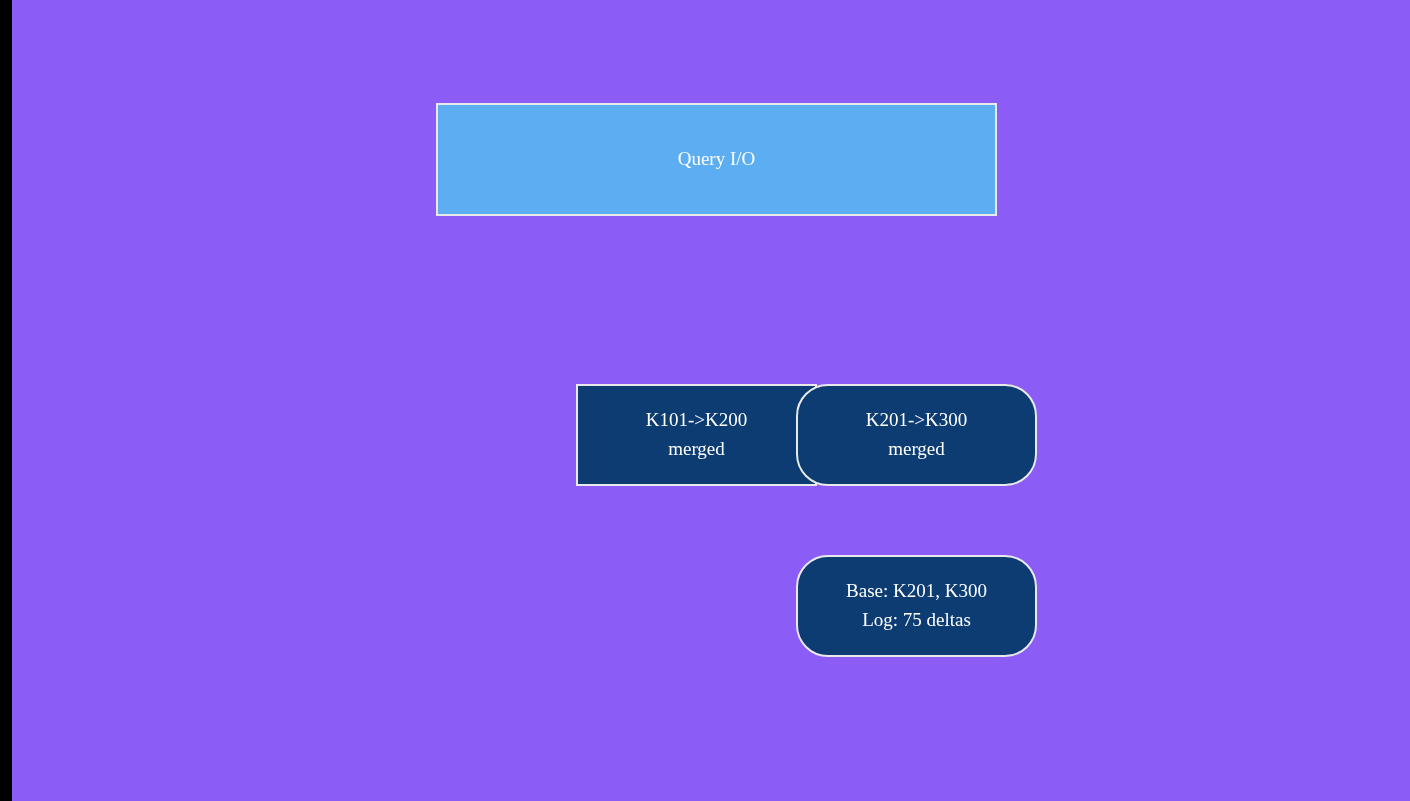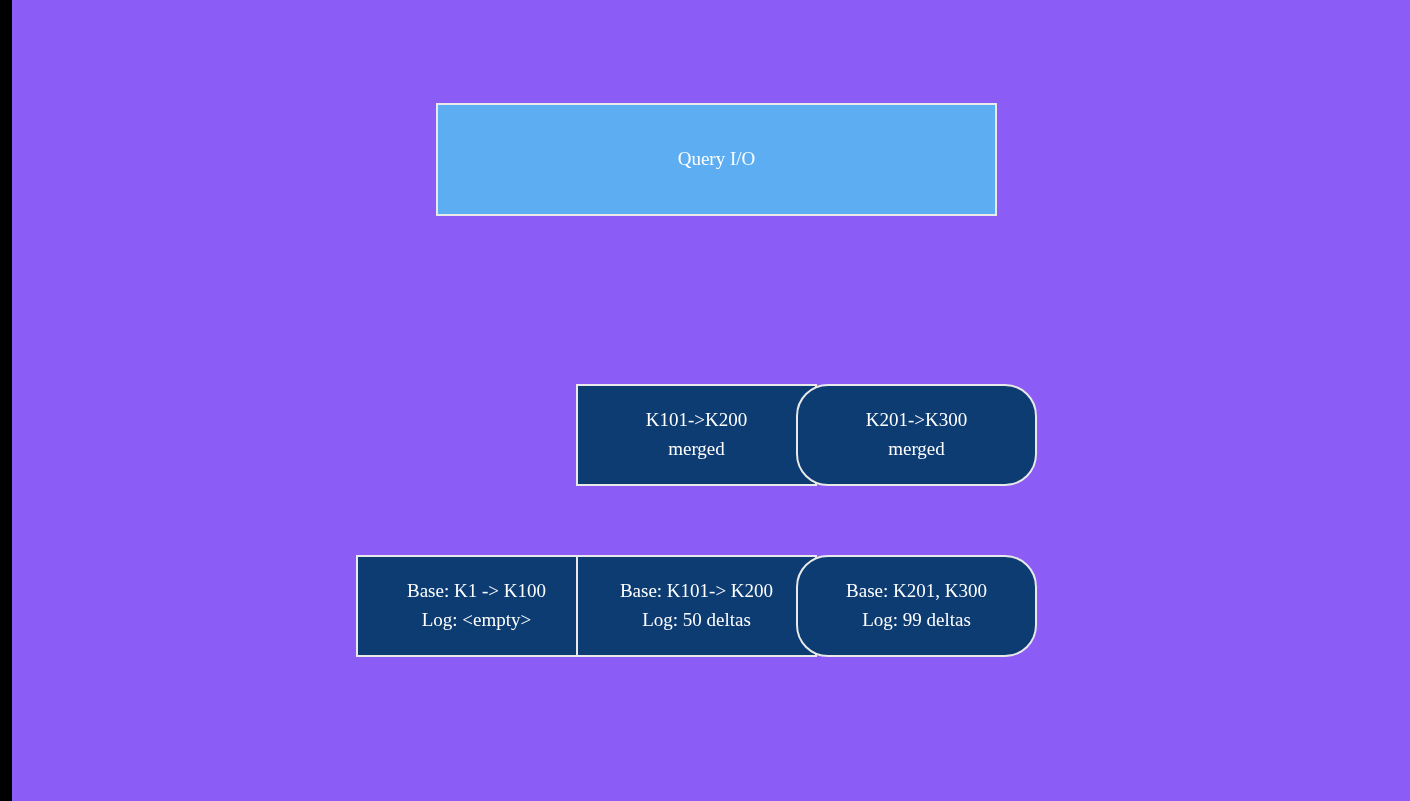--- a/index.html
+++ b/index.html
@@ -70,28 +70,20 @@
   <div class="node node--seg row-merged col-b">
     <span class="line">K101-&gt;K200</span>
     <span class="line">merged</span>
   </div>
 
   <div class="node node--seg row-merged col-c">
     <span class="line">K201-&gt;K300</span>
     <span class="line">merged</span>
   </div>
 
-  <div class="node node--seg row-base col-a">
-    <span class="line">Base: K1 -&gt; K100</span>
-    <span class="line">Log: &lt;empty&gt;</span>
-  </div>
 
-  <div class="node node--seg row-base col-b">
-    <span class="line">Base: K101-&gt; K200</span>
-    <span class="line">Log: 50 deltas</span>
-  </div>
 
   <div class="node node--seg row-base col-c">
     <span class="line">Base: K201, K300</span>
-    <span class="line">Log: 99 deltas</span>
+    <span class="line">Log: 75 deltas</span>
   </div>
 
 </div>
 
 </body></html>

